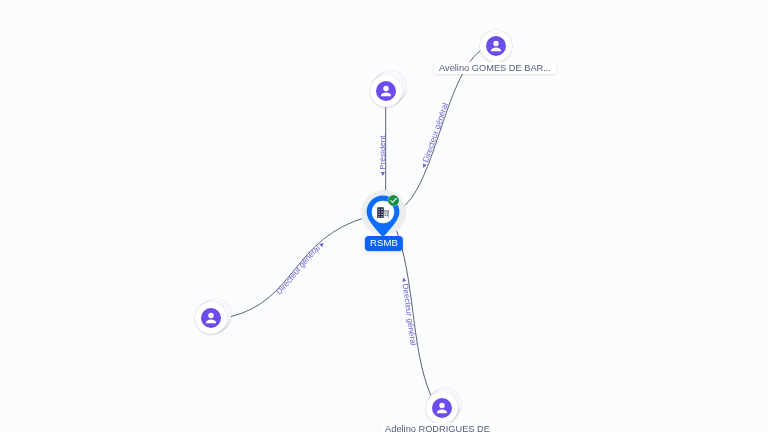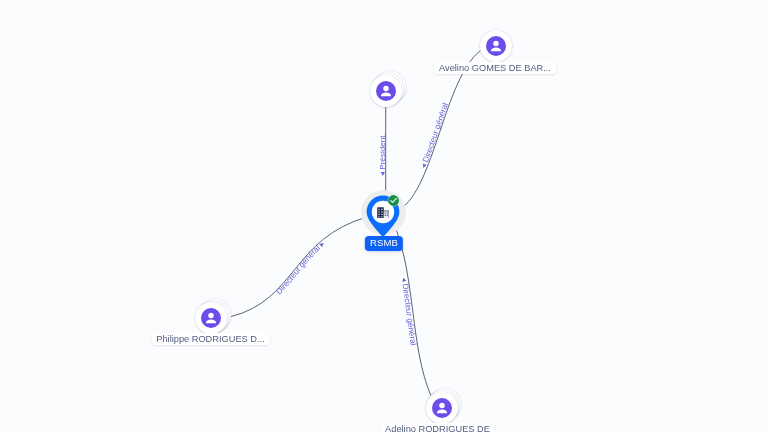--- a/index.html
+++ b/index.html
@@ -93,21 +93,20 @@
         <div class="ring b1"></div>
         <div class="ring front">
           <div class="avatar">
             <svg width="20" height="20" viewBox="0 0 20 20">
               <circle cx="10" cy="7.5" r="2.72" fill="#fff"></circle>
               <path d="M4.85 15.2 C4.85 12.6 7.1 11.45 10 11.45 C12.9 11.45 15.15 12.6 15.15 15.2 Z" fill="#fff"></path>
             </svg>
           </div>
         </div>
       </div>
-      <div class="plabel" style="left: 210.5px; top: 333.3px;">Philippe RODRIGUES D...</div>
       <div class="pnode" style="left: 441.6px; top: 407.8px;">
         <div class="ring b2"></div>
         <div class="ring b1"></div>
         <div class="ring front">
           <div class="avatar">
             <svg width="20" height="20" viewBox="0 0 20 20">
               <circle cx="10" cy="7.5" r="2.72" fill="#fff"></circle>
               <path d="M4.85 15.2 C4.85 12.6 7.1 11.45 10 11.45 C12.9 11.45 15.15 12.6 15.15 15.2 Z" fill="#fff"></path>
             </svg>
           </div>

